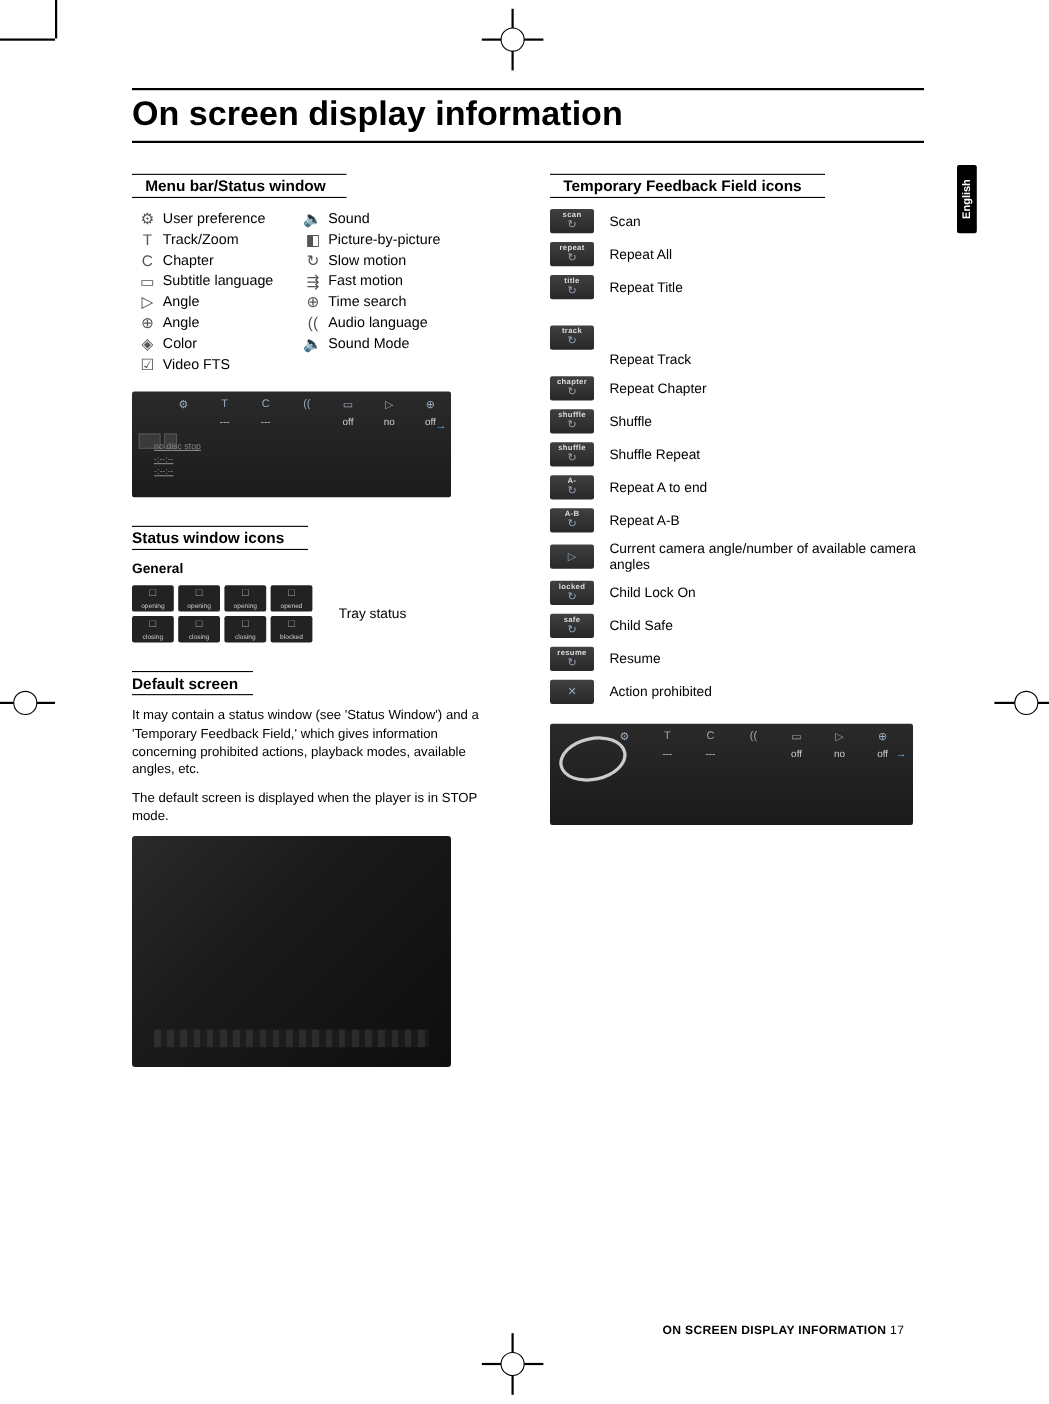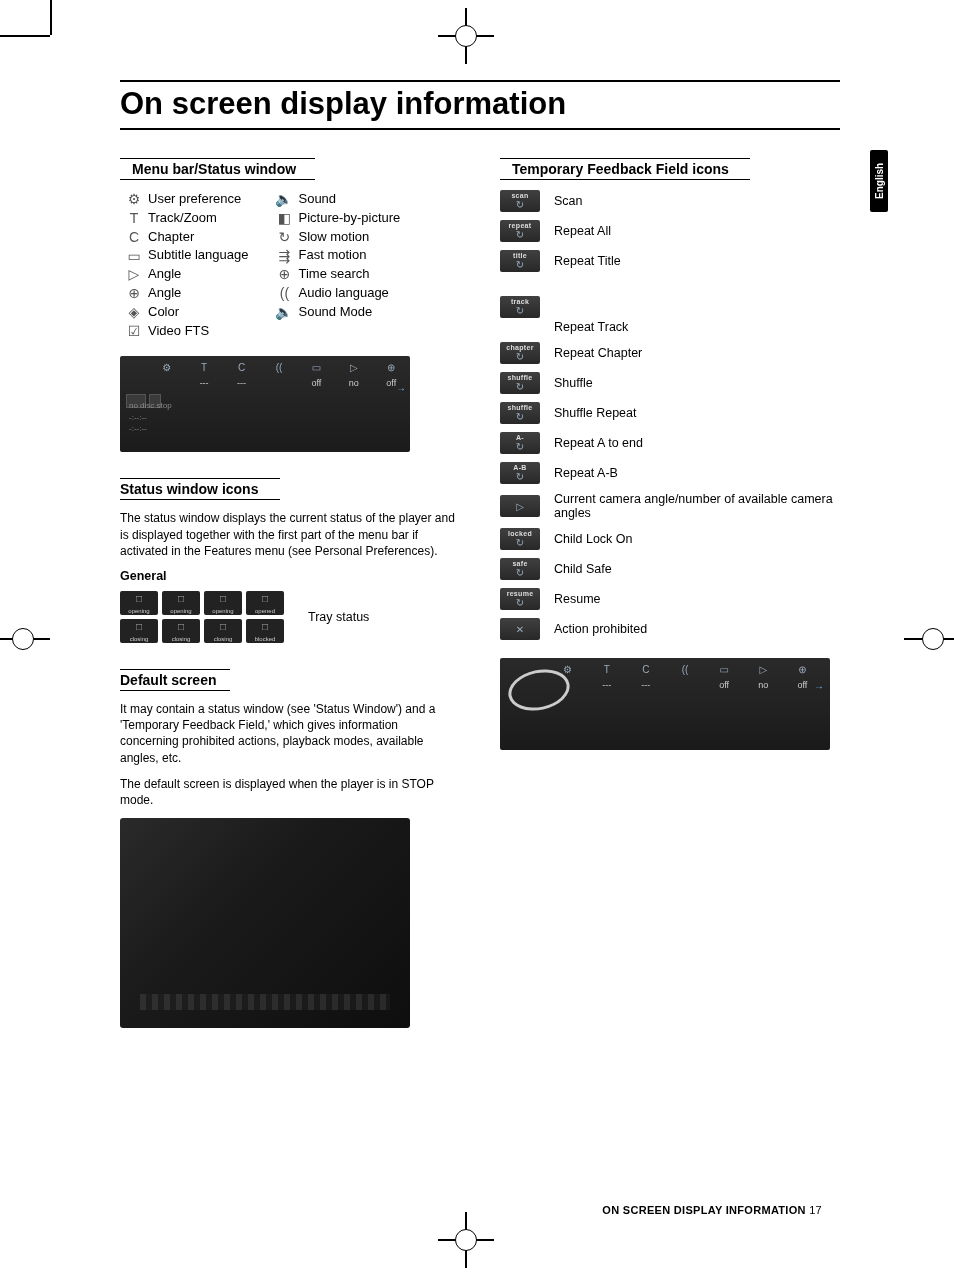--- a/index.html
+++ b/index.html
@@ -71,21 +71,21 @@
     background: linear-gradient(#2a2a2a,#1b1b1b);
     border-radius:2px;
     position: relative;
     color:#aaa;
     font-size:9px;
     margin-bottom: 26px;
   }
   .osd-headrow { position:absolute; top:6px; left:0; right:0; height:14px; display:flex; justify-content:space-around; color:#9ab; font-size:10px; padding-left:28px;}
   .osd-valrow { position:absolute; top:22px; left:0; right:0; height:14px; display:flex; justify-content:space-around; color:#ccc; font-size:9px; padding-left:28px;}
   .osd-arrow { position:absolute; top:26px; right:4px; color:#6bf; font-size:10px;}
-  .osd-leftblock { position:absolute; top:44px; left:9px; color:#888; font-size:8px; line-height:1.4;}
+  .osd-leftblock { position:absolute; top:44px; left:20px; color:#888; font-size:8px; line-height:1.4;text-decoration:underline;}
   .osd-stopbox { position:absolute; top:38px; left:6px; display:flex; gap:3px; align-items:center;}
   .osd-stopbox .ic { width:20px; height:14px; background:#3a3a3a; border:1px solid #555; }
   .short-rule {
     border-top: 1.5px solid #000;
     border-bottom: 1.5px solid #000;
     padding: 2px 0;
     font-size: 14px;
     font-weight: bold;
     display: inline-block;
     margin-bottom: 10px;
@@ -249,21 +249,20 @@
           <div class="ic" style="width:12px"></div>
         </div>
         <div class="osd-leftblock">
           <div>no disc  stop</div>
           <div>-:--:--</div>
           <div>-:--:--</div>
         </div>
       </div>
 
       <div class="short-rule" style="min-width:160px">Status window icons</div>
-      <div class="para">The status window displays the current status of the player and is displayed together with the first part of the menu bar if activated in the Features menu (see Personal Preferences).</div>
 
       <div class="sub-bold">General</div>
 
 
       <div class="iconrow">
         <div class="iconcluster" id="tray-tiles">
             <div class="tile">opening</div>
             <div class="tile">opening</div>
             <div class="tile">opening</div>
             <div class="tile">opened</div>

